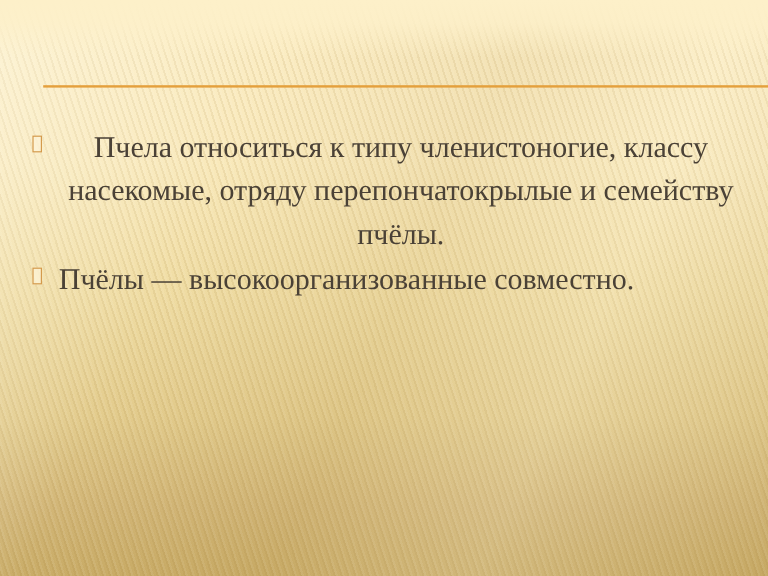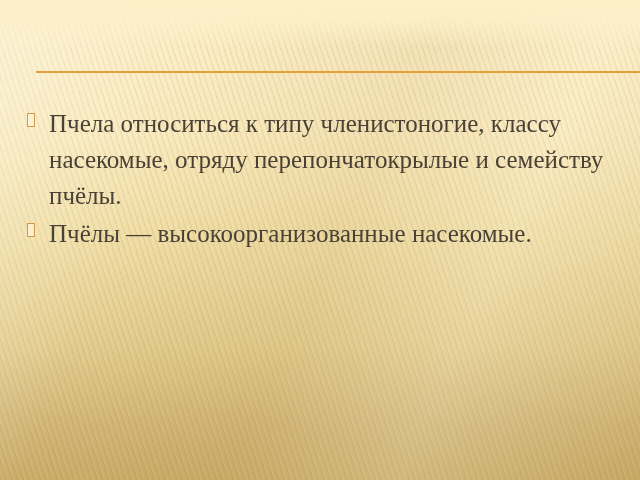--- a/index.html
+++ b/index.html
@@ -34,20 +34,21 @@
   .content {
     position: absolute;
     left: 27px;
     top: 106px;
     width: 592px;
   }
   .row {
     display: flex;
     align-items: flex-start;
     margin: 0 0 2px 0;
+    text-align: center;
   }
   .bullet {
     flex: 0 0 auto;
     width: 6px;
     height: 12px;
     border: 1.5px solid #D49A4C;
     background: rgba(253,243,214,0.75);
     margin: 7px 14px 0 0;
   }
   .text {
@@ -65,18 +66,18 @@
 
   <div class="content" style="color: rgb(74, 65, 54);">
 
     <div class="row">
       <span class="bullet" style="border-color: rgb(212, 154, 76);"></span>
       <span class="text">Пчела относиться к типу членистоногие, классу насекомые, отряду перепончатокрылые и семейству пчёлы.</span>
     </div>
 
     <div class="row">
       <span class="bullet" style="border-color: rgb(212, 154, 76);"></span>
-      <span class="text">Пчёлы — высокоорганизованные насекомые.</span>
+      <span class="text">Пчёлы — высокоорганизованные совместно.</span>
     </div>
 
 
   </div>
 </div>
 
 </body></html>

